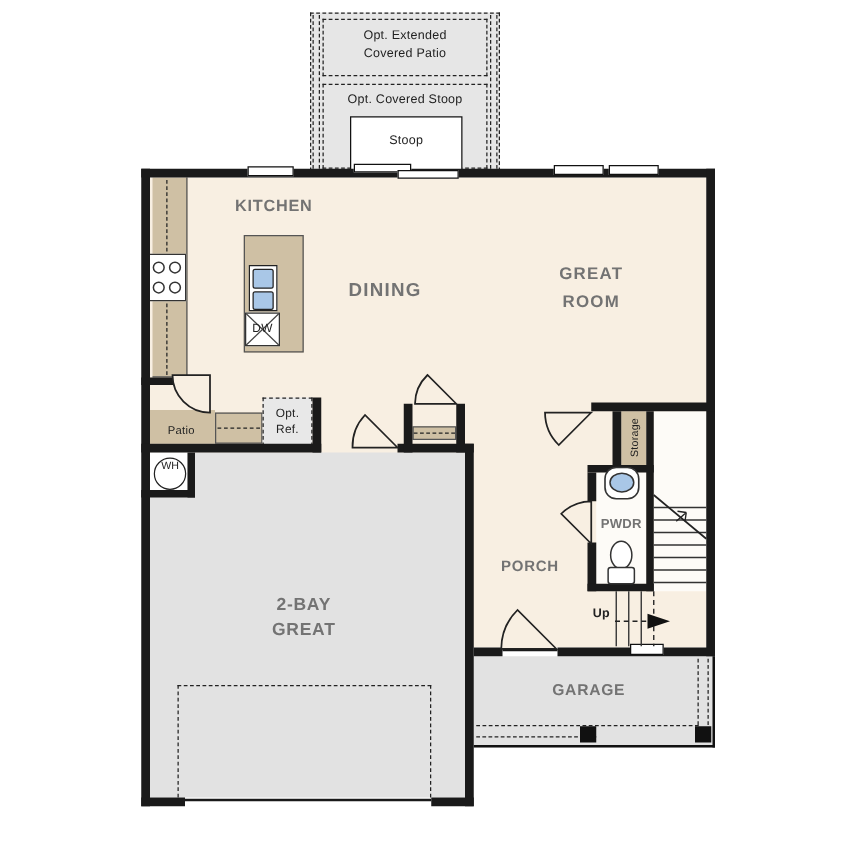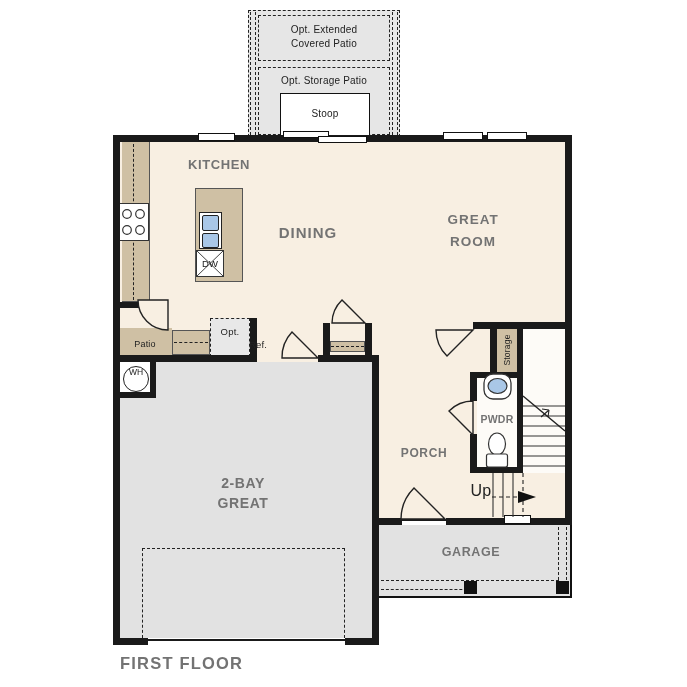--- a/index.html
+++ b/index.html
@@ -151,23 +151,22 @@
   <div class="lbl" style="left:308px;top:232px;font-size:15px;letter-spacing:1px;">DINING</div>
   <div class="lbl" style="left:473px;top:219px;font-size:13.5px;letter-spacing:1px;">GREAT</div>
   <div class="lbl" style="left:473px;top:241px;font-size:13.5px;letter-spacing:1px;">ROOM</div>
   <div class="lbl" style="left:243px;top:483px;font-size:14px;">2-BAY</div>
   <div class="lbl" style="left:243px;top:503px;font-size:14px;">GREAT</div>
   <div class="lbl" style="left:424px;top:453px;font-size:12px;">PORCH</div>
   <div class="lbl" style="left:497px;top:419px;font-size:10.5px;letter-spacing:.2px;">PWDR</div>
   <div class="lbl" style="left:471px;top:552px;font-size:12.5px;">GARAGE</div>
   <div class="sm" style="left:145px;top:344px;font-size:9px;">Patio</div>
   <div class="sm" style="left:507px;top:350px;font-size:8.5px;transform:translate(-50%,-50%) rotate(-90deg);">Storage</div>
-  <div class="sm" style="left:481px;top:491px;font-size:16px;">Up</div>
+  <div class="sm" style="left:481px;top:491px;font-size:10px;font-weight:bold;">Up</div>
   <div class="sm" style="left:325px;top:113px;font-size:10px;">Stoop</div>
-  <div class="sm" style="left:324px;top:80px;font-size:10px;">Opt. Storage Patio</div>
+  <div class="sm" style="left:324px;top:80px;font-size:10px;">Opt. Covered Stoop</div>
   <div class="sm" style="left:324px;top:29px;font-size:10px;">Opt. Extended</div>
   <div class="sm" style="left:324px;top:43px;font-size:10px;text-align:right;">Covered Patio</div>
   <div class="sm" style="left:230px;top:331px;font-size:9.5px;">Opt.</div>
-  <div class="sm" style="left:230px;top:344px;font-size:9.5px;margin-left:28px;">Ref.</div>
+  <div class="sm" style="left:230px;top:344px;font-size:9.5px;">Ref.</div>
   <div class="sm" style="left:210px;top:263px;font-size:9.5px;color:#222;">DW</div>
-  <div class="lbl" style="left:120px;top:663px;font-size:16.5px;letter-spacing:1.2px;transform:translateY(-50%);">FIRST FLOOR</div>
 
 </div>
 
 </body></html>

